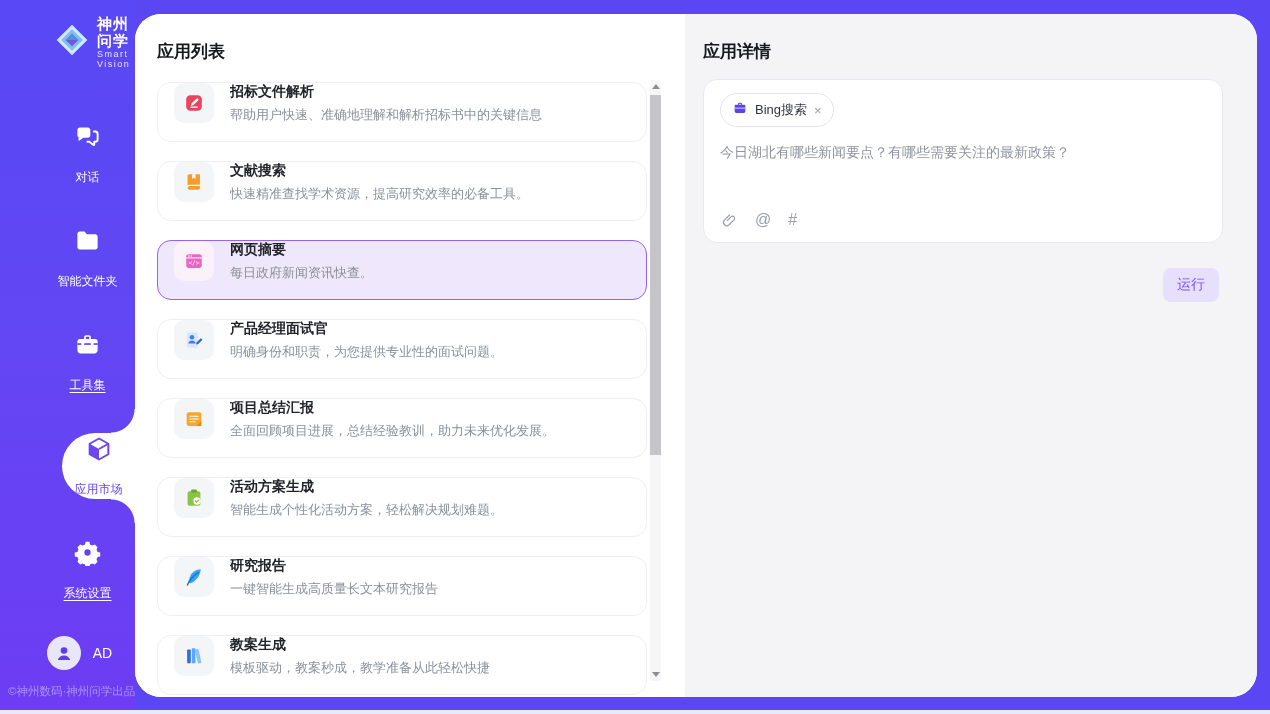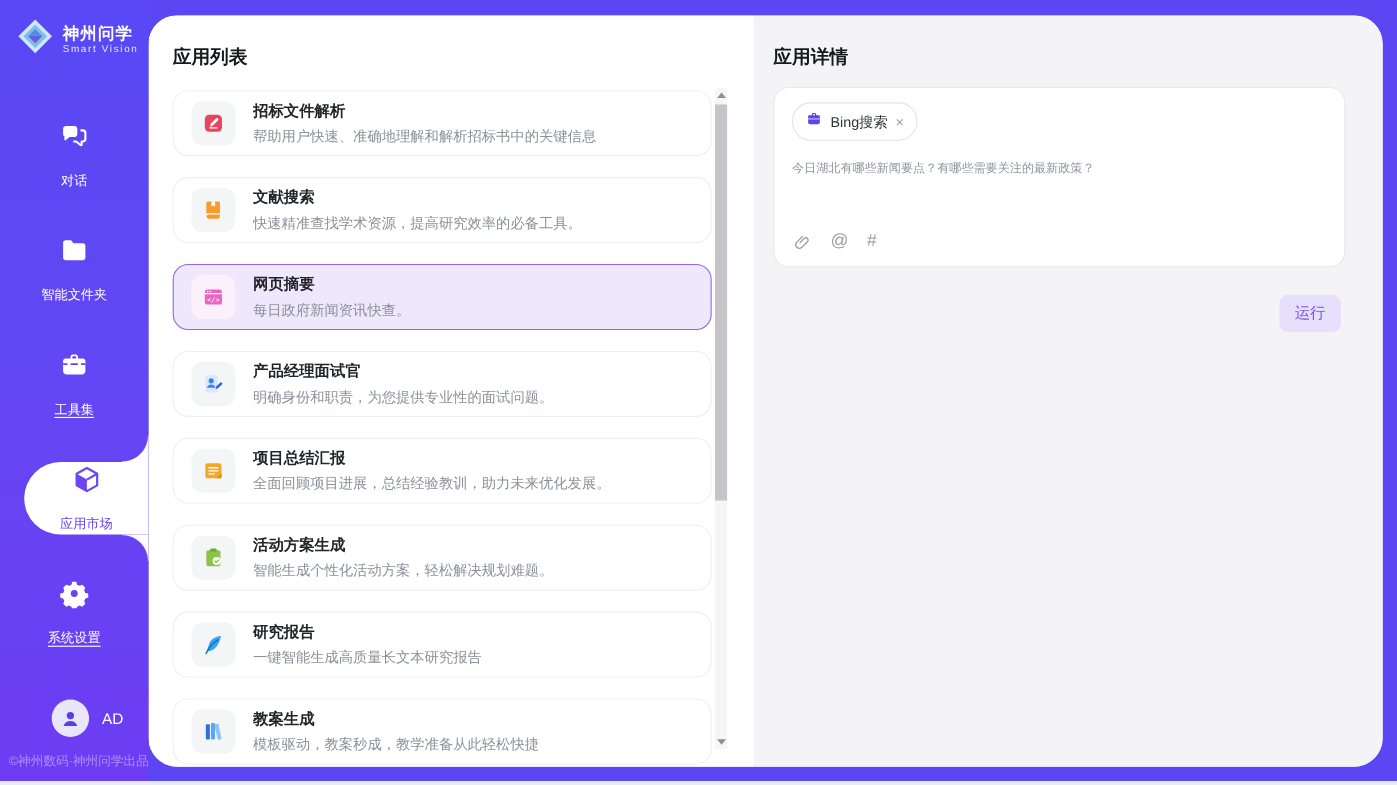--- a/index.html
+++ b/index.html
@@ -3,21 +3,21 @@
 <meta charset="utf-8">
 <style>
   * { margin:0; padding:0; box-sizing:border-box; }
   html,body { width:1270px; height:714px; overflow:hidden; }
   body { font-family:"Liberation Sans","DejaVu Sans",sans-serif; background:#e9ebf3; position:relative; }
 
   .frame { position:absolute; left:0; top:0; width:1270px; height:710px; background:#5a46f3; }
 
   
   .sidebar { position:absolute; left:0; top:0; width:135px; height:710px;
-             background:linear-gradient(180deg,#5848f5 0%,#6247f4 45%,#6d3cf3 100%); z-index:3; }
+             background:linear-gradient(180deg,#5848f5 0%,#6247f4 45%,#6d3cf3 100%); z-index:3;padding-left:40px; }
   .logo-row { display:flex; align-items:center; gap:7px; padding:15px 6px 0 14px; }
   .brand-col { display:flex; flex-direction:column; }
   .brand-name { color:#fff; font-size:15px; font-weight:bold; letter-spacing:1px; line-height:17px; }
   .brand-sub { color:#e7e4ff; font-size:9px; letter-spacing:1.5px; }
   .nav { margin-top:52px; display:flex; flex-direction:column; }
   .nav-item { height:66px; margin-bottom:38px; display:flex; flex-direction:column; align-items:center;
               justify-content:center; gap:18px; color:#fff; cursor:pointer; position:relative; }
   .nav-item .nav-label { font-size:12px; }
   .nav-item .nav-label.u { text-decoration:underline; text-underline-offset:3px; }
   .nav-item.active { background:#fff; margin-left:22px; border-radius:34px 0 0 34px; color:#6b46f2;text-align:right; }
@@ -32,21 +32,21 @@
   .copyright { position:absolute; bottom:11px; left:8px; font-size:11.5px; color:rgba(255,255,255,0.42); white-space:nowrap; }
 
   
   .main { position:absolute; left:135px; top:14px; width:1122px; height:683px; background:#fff;
           border-radius:26px; overflow:hidden; display:flex; z-index:2; }
 
   .list-panel { width:550px; background:#fff; position:relative; padding:26px 0 0 22px; flex:none; }
   .panel-title { font-size:17px; font-weight:bold; color:#17181c; }
   .cards { margin-top:19px; width:490px; }
   .app-card { height:60px; border:1px solid #efeff2; border-radius:14px; margin-bottom:19px; display:flex;
-              align-items:center; padding:0 16px; gap:16px; background:#fff; cursor:pointer; }
+              padding:0 16px; gap:16px; background:#fff; cursor:pointer; }
   .app-card.selected { background:#efe7fc; border:1px solid #9264f1; }
   .tile { width:40px; height:40px; border-radius:10px; background:#f4f5f7; display:flex; align-items:center;
           justify-content:center; flex:none; }
   .app-card.selected .tile { background:#faf1fb; }
   .app-text { display:flex; flex-direction:column; gap:5px; overflow:hidden; }
   .app-name { font-size:14px; font-weight:bold; color:#22242a; }
   .app-desc { font-size:13px; color:#8b9099; white-space:nowrap; }
 
   
   .scrollbar { position:absolute; left:515px; top:66px; bottom:16px; width:11px; background:#f6f6f7;
@@ -58,21 +58,21 @@
   .tri-down { width:0; height:0; border-left:4px solid transparent; border-right:4px solid transparent; border-top:5px solid #8d8d93; }
   .scroll-thumb { position:absolute; left:0; top:15px; width:11px; height:360px; background:#c4c4c9; cursor:pointer; }
 
   .detail-panel { flex:1; background:#f4f4f7; padding:26px 34px 16px 18px; }
   .input-card { margin-top:16px; background:#fff; border:1px solid #e8e8ee; border-radius:14px; height:164px;
                 position:relative; padding:13px 16px; }
   .tool-tag { display:inline-flex; align-items:center; gap:7px; border:1px solid #e3e3e9; border-radius:17px;
               padding:6px 11px; background:#fff; }
   .tool-tag-label { font-size:13px; color:#33353b; }
   .tag-close { font-size:13px; color:#9aa0a8; cursor:pointer; line-height:1; }
-  .query-text { margin-top:17px; font-size:11px; color:#8f949e; cursor:text; }
+  .query-text { margin-top:17px; font-size:14px; color:#8f949e; cursor:text; }
   .icon-row { position:absolute; left:17px; bottom:13px; display:flex; align-items:center; gap:17px; }
   .mini-icon { color:#9aa0a8; font-size:16px; cursor:pointer; display:flex; align-items:center; }
   .run-row { margin-top:25px; display:flex; justify-content:flex-end; padding-right:4px; }
   .run-btn { background:#e6e0fc; color:#7a52f4; border:none; border-radius:8px; padding:8px 14px;
              font-size:14px; cursor:pointer; font-family:inherit; }
 
   .bottom-strip { position:absolute; left:0; bottom:0; width:1270px; height:4px; background:#e9ebf3; }
 </style>
 </head>
 <body>

